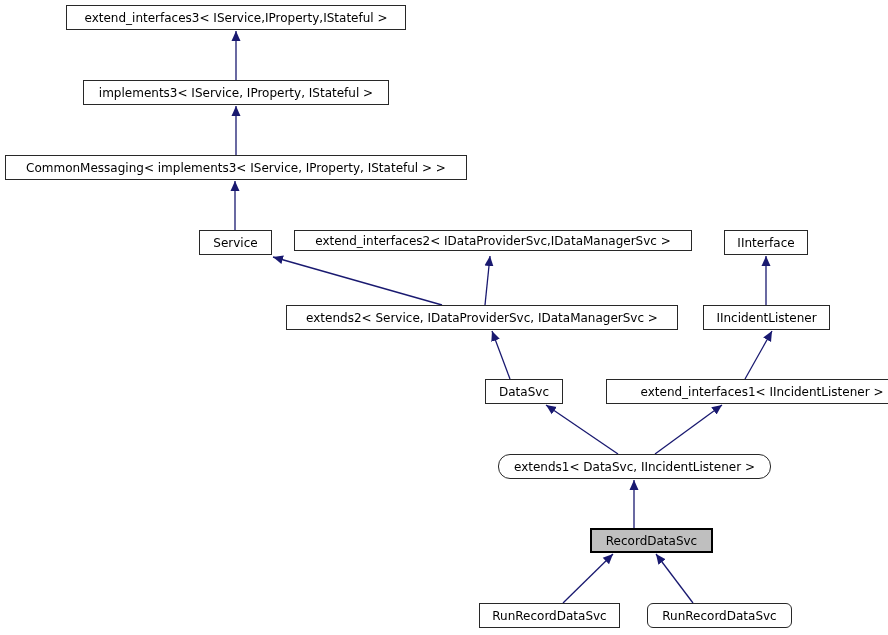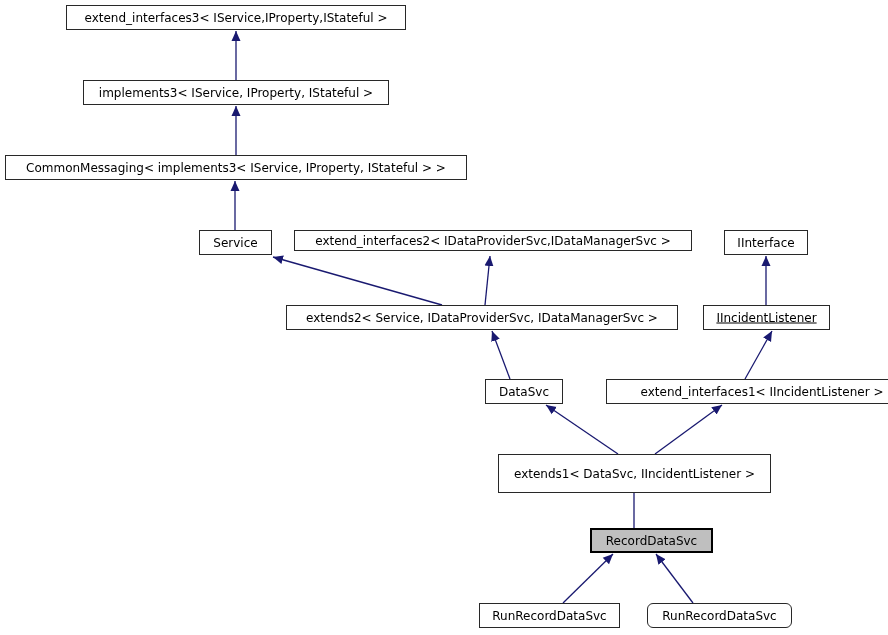--- a/index.html
+++ b/index.html
@@ -85,30 +85,30 @@
     </div>
     <div class="node" style="left: 294px; top: 214px; width: 398px; height: 21px; margin-top: 16px;">
       <span>extend_interfaces2&lt; IDataProviderSvc,IDataManagerSvc &gt;</span>
     </div>
     <div class="node" style="left: 724px; top: 230px; width: 84px; height: 25px;">
       <span>IInterface</span>
     </div>
     <div class="node" style="left: 286px; top: 305px; width: 392px; height: 25px;">
       <span>extends2&lt; Service, IDataProviderSvc, IDataManagerSvc &gt;</span>
     </div>
-    <div class="node" style="left: 703px; top: 305px; width: 127px; height: 25px; text-decoration: underline;">
+    <div class="node" style="left: 703px; top: 305px; width: 127px; height: 25px;">
       <span>IIncidentListener</span>
     </div>
     <div class="node" style="left: 485px; top: 379px; width: 78px; height: 25px;">
       <span>DataSvc</span>
     </div>
     <div class="node" style="left: 606px; top: 379px; width: 312px; height: 25px;">
       <span>extend_interfaces1&lt; IIncidentListener &gt;</span>
     </div>
-    <div class="node" style="left: 498px; top: 454px; width: 273px; height: 39px;">
+    <div class="node" style="left: 498px; top: 454px; width: 273px; height: 25px; border-radius: 12px;">
       <span>extends1&lt; DataSvc, IIncidentListener &gt;</span>
     </div>
     <div class="node highlighted" style="left: 590px; top: 528px; width: 123px; height: 25px;">
       <span>RecordDataSvc</span>
     </div>
     <div class="node" style="left: 479px; top: 603px; width: 141px; height: 25px;">
       <span>RunRecordDataSvc</span>
     </div>
     <div class="node" style="left: 647px; top: 603px; width: 145px; height: 25px; border-radius: 6px;">
       <span>RunRecordDataSvc</span>

